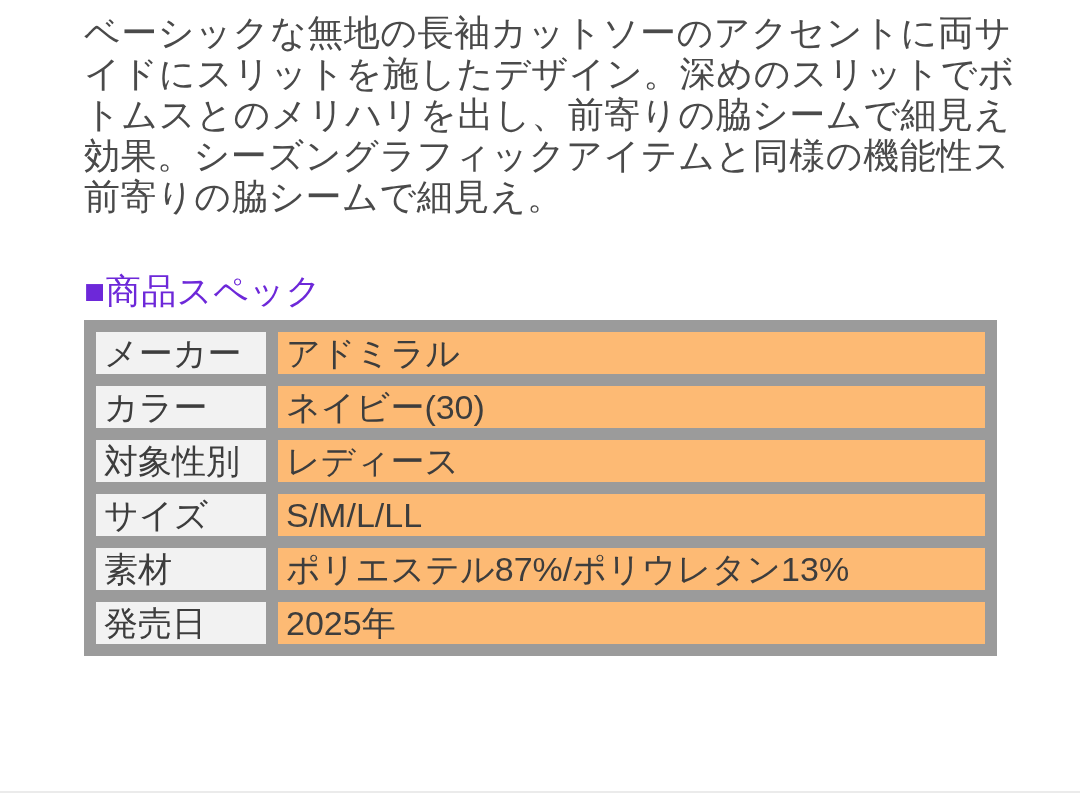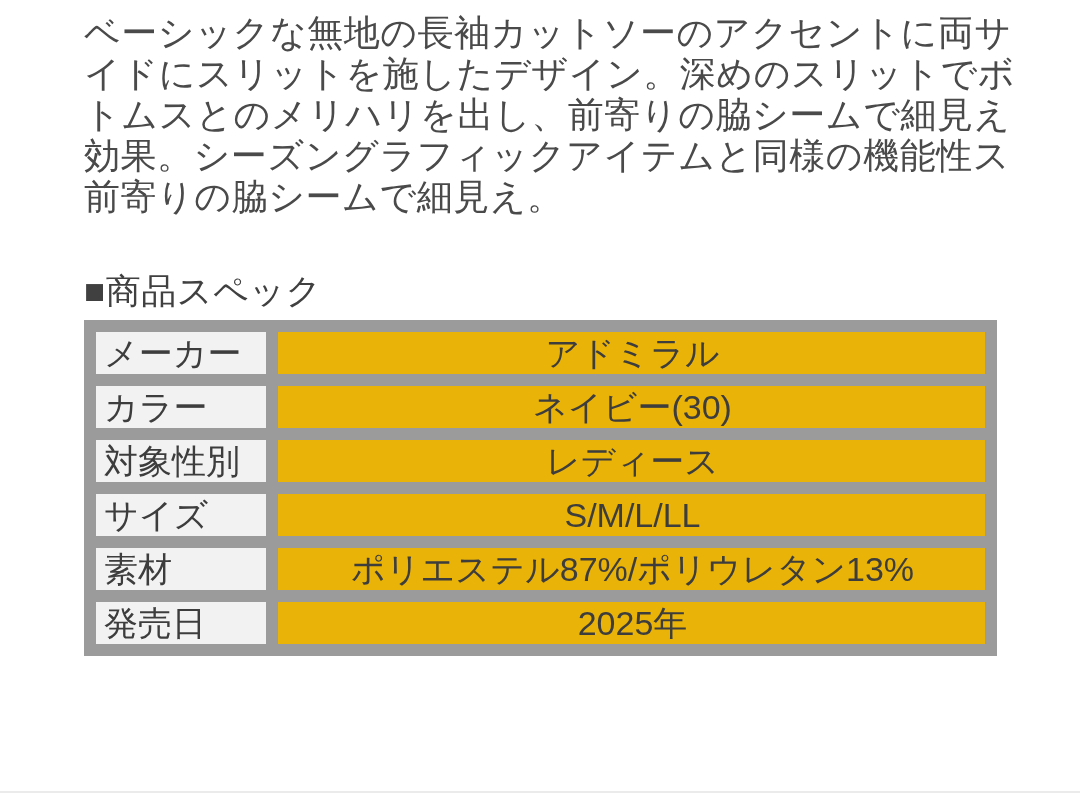--- a/index.html
+++ b/index.html
@@ -29,21 +29,21 @@
   }
   .description .line {
     white-space: nowrap;
   }
   .spec-heading {
     position: absolute;
     left: 84px;
     top: 272px;
     font-size: 35px;
     line-height: 38px;
-    color: #404040;
+    color: #6d28d9;
     letter-spacing: 0.5px;
   }
   table.spec-table {
     position: absolute;
     left: 84px;
     top: 320px;
     width: 913px;
     border-collapse: separate;
     border-spacing: 12px;
     background: #9b9b9b;
@@ -58,22 +58,21 @@
     vertical-align: middle;
     white-space: nowrap;
     overflow: hidden;
   }
   td.spec-label {
     width: 156px;
     background: #f2f2f2;
     margin-top: 15px;
   }
   td.spec-value {
-    background: #eab308;
-    text-align: center;
+    background: #fdba74;
   }
   .bottom-divider {
     position: absolute;
     left: 0;
     right: 0;
     top: 791px;
     height: 2px;
     background: #ebebeb;
   }
 </style>

